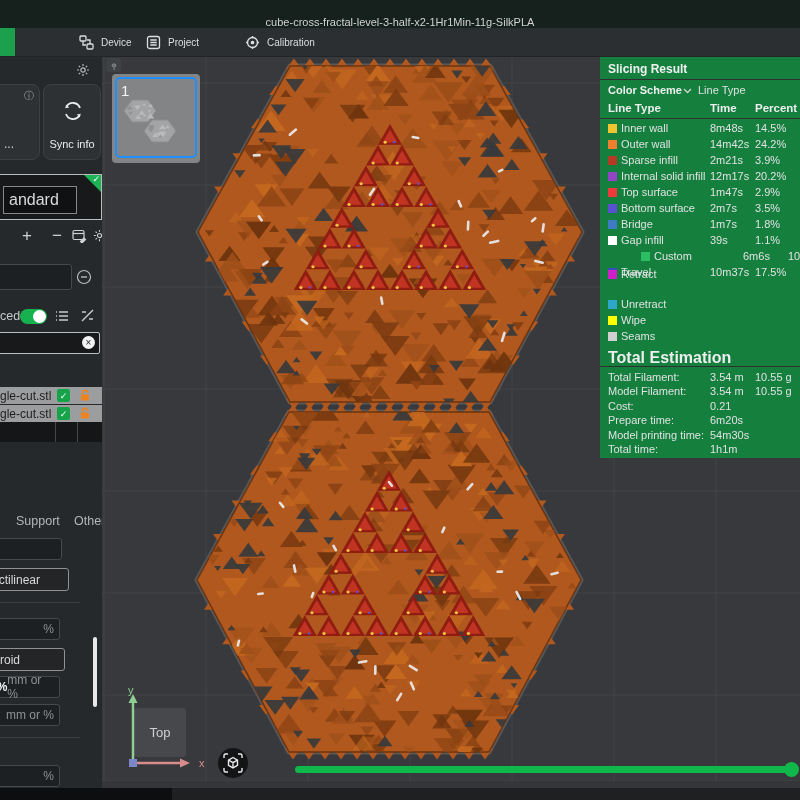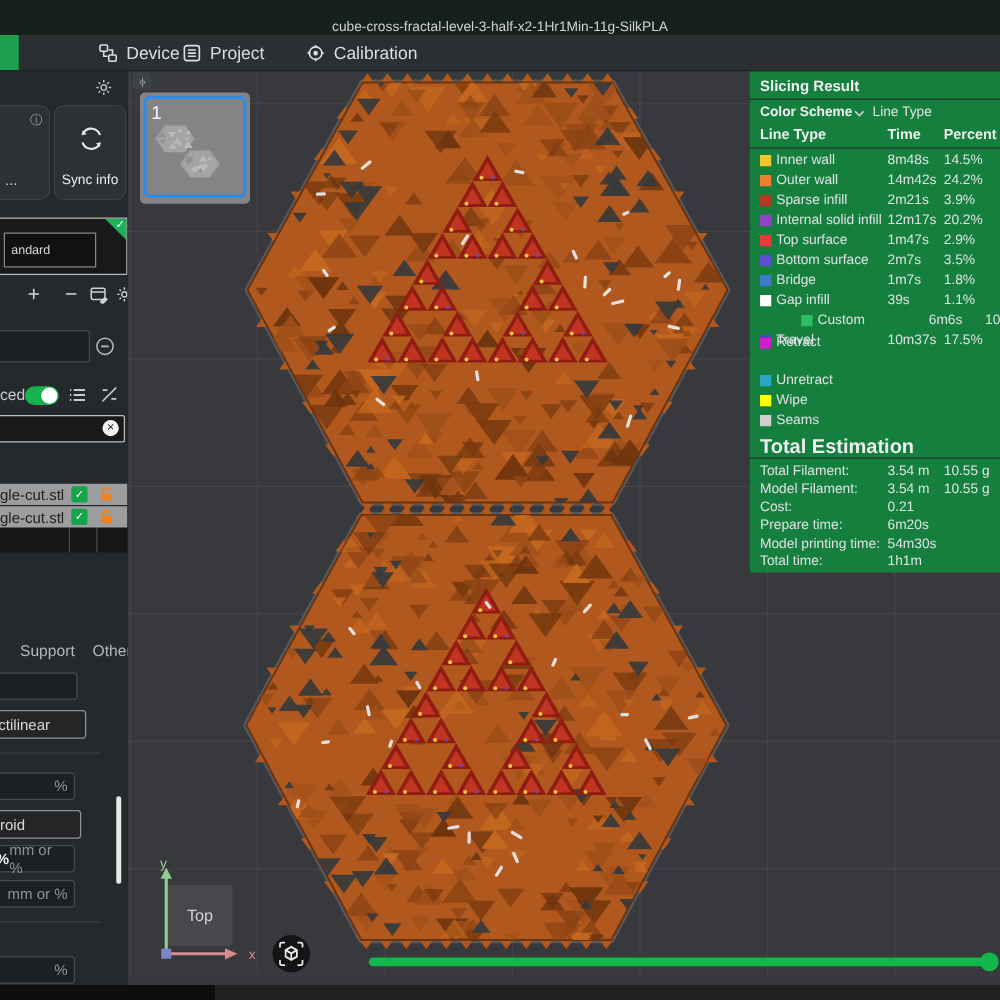--- a/index.html
+++ b/index.html
@@ -7,21 +7,21 @@
        font-family:"Liberation Sans","DejaVu Sans",sans-serif;
        -webkit-font-smoothing:antialiased;color:#dadcde;}
   .abs{position:absolute;}
   
   .titlebar{left:0;top:0;width:800px;height:44px;background:#16201d;z-index:30;
             display:flex;align-items:center;justify-content:center;}
   .titlebar span{font-size:11px;color:#cfd3d1;}
   .menubar{left:0;top:28px;width:800px;height:28px;background:#2b2f32;z-index:30;
            border-bottom:1px solid #222527;}
   .menutab{position:absolute;top:0;height:28px;display:flex;align-items:center;gap:7px;
-           color:#dcdee0;font-size:14px;cursor:default;}
+           color:#dcdee0;font-size:10px;cursor:default;}
   .green-tab{position:absolute;left:0;top:0;width:15px;height:28px;background:#1ca04e;}
   .check-badge{position:absolute;left:754px;top:30px;width:26px;height:26px;border-radius:13px;
                background:#21ab53;color:#fff;font-size:13px;font-weight:bold;
                display:flex;align-items:center;justify-content:center;}
   .gray-pill{position:absolute;left:784px;top:31px;width:20px;height:24px;background:#8e9296;
              border-radius:12px 0 0 12px;}
   .gray-pill i{position:absolute;left:6px;top:5px;width:9px;height:14px;border-radius:3px;
                background:#4a66b0;opacity:.85;}
   
   .viewport{left:102px;top:56px;width:698px;height:734px;background:#38393c;z-index:1;}
@@ -1230,21 +1230,21 @@
           </g>
         <polygon points="4.2,9.2 8.2,8.4 5.2,5.4" fill="#e8eaec"></polygon>
         <polygon points="19.8,14.8 15.8,15.6 18.8,18.6" fill="#e8eaec"></polygon>
         </svg>
     </span>
     <span style="position:absolute;left:0;right:0;bottom:9px;text-align:center;font-size:11px;color:#e8eaec;">Sync info</span>
   </div>
 
   <div style="position:absolute;left:-6px;top:118px;width:106px;height:44px;border:1px solid #b9bbbd;background:#17191b;">
     <div style="position:absolute;left:8px;top:11px;right:24px;height:26px;border:1px solid #86898c;background:#0f1113;
-                display:flex;align-items:center;padding-left:5px;font-size:10px;color:#d8dadc;">
+                display:flex;align-items:center;padding-left:5px;font-size:16px;color:#d8dadc;">
       <span>andard</span>
     </div>
     <div style="position:absolute;right:0;top:0;width:0;height:0;border-left:17px solid transparent;border-top:17px solid #1eb257;"></div>
     <span style="position:absolute;right:1px;top:-1px;color:#fff;font-size:9px;">✓</span>
   </div>
 
   <span class="icon-btn" style="position:absolute;left:22px;top:170px;font-size:17px;">+</span>
   <span class="icon-btn" style="position:absolute;left:52px;top:170px;font-size:17px;">−</span>
   <span class="icon-btn" style="position:absolute;left:72px;top:173px;">
     <svg width="15" height="14" viewBox="0 0 15 14">

